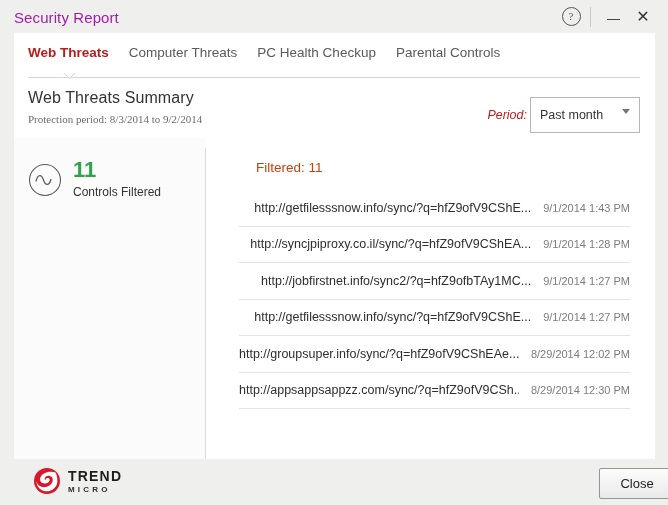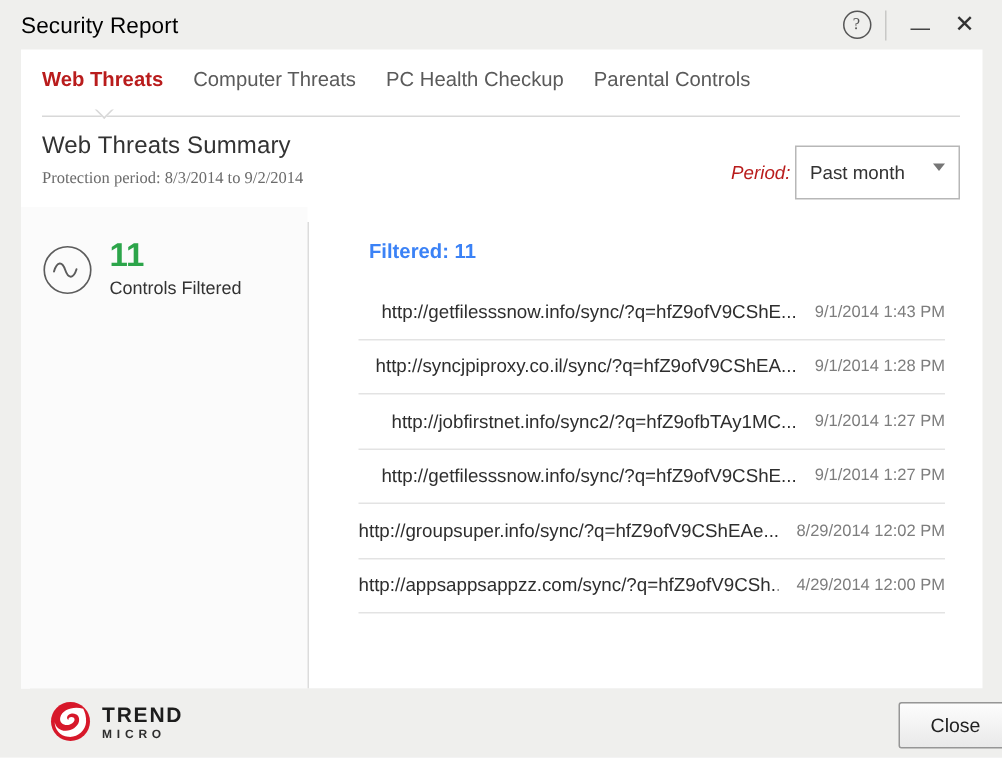--- a/index.html
+++ b/index.html
@@ -28,21 +28,21 @@
     position: absolute;
     left: 0; top: 0;
     width: 668px;
     height: 33px;
     background: #efefed;
   }
   #title-text {
     position: absolute;
     left: 14px; top: 9px;
     font-size: 15px;
-    color: #000000;
+    color: #a21caf;
     letter-spacing: 0.1px;
     white-space: nowrap;
   }
   #win-controls {
     position: absolute;
     right: 10px; top: 0;
     height: 33px;
     display: flex;
     align-items: center;
   }
@@ -235,24 +235,23 @@
 
   
   #right-panel {
     position: absolute;
     left: 192px; top: 105px;
     width: 449px;
     height: 321px;
   }
   #filtered-heading {
     position: absolute;
-    left: 40px; top: 22px;
+    left: 50px; top: 22px;
     font-size: 13.5px;
-    color: #3b82f6;
-    font-weight: bold;
+    color: #c2410c;
   }
   #threat-list {
     position: absolute;
     left: 33px; top: 52px;
     width: 391px;
   }
   .threat-row {
     position: relative;
     height: 35.5px;
     display: flex;
@@ -410,21 +409,21 @@
         <div class="threat-row">
           <span class="threat-url">http://getfilesssnow.info/sync/?q=hfZ9ofV9CShE...</span>
           <span class="threat-time">9/1/2014 1:27 PM</span>
         </div>
         <div class="threat-row">
           <span class="threat-url">http://groupsuper.info/sync/?q=hfZ9ofV9CShEAe...</span>
           <span class="threat-time">8/29/2014 12:02 PM</span>
         </div>
         <div class="threat-row">
           <span class="threat-url">http://appsappsappzz.com/sync/?q=hfZ9ofV9CSh...</span>
-          <span class="threat-time">4/29/2014 12:00 PM</span>
+          <span class="threat-time">8/29/2014 12:30 PM</span>
         </div>
       </div>
 
       <a id="more-link" href="#">See more details about your protection</a>
     </div>
 
   </div>
 
   <div id="footer">
     <div id="brand">

